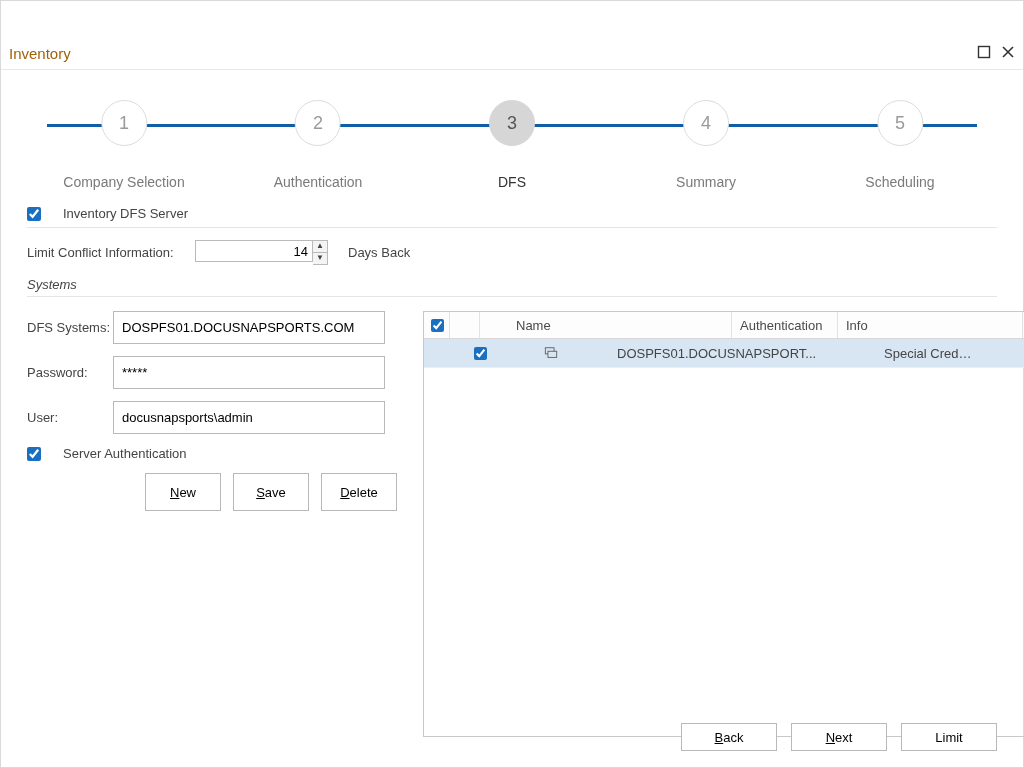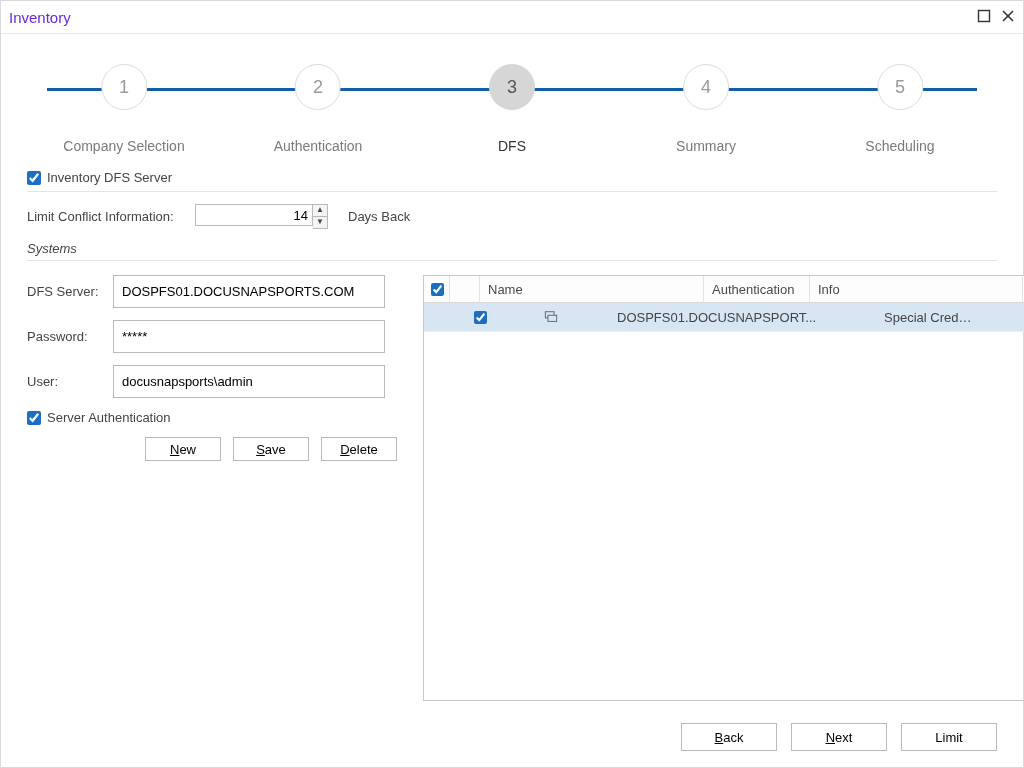--- a/index.html
+++ b/index.html
@@ -15,23 +15,24 @@
     width: 1024px; height: 768px;
     border: 1px solid #d9d9d9;
     box-sizing: border-box;
     position: relative;
   }
   .titlebar {
     height: 32px;
     display: flex;
     align-items: center;
     padding: 0 8px;
-    color: #6d28d9;
+    color: #a16207;
     font-size: 15px;
     border-bottom: 1px solid #e8e8e8;
+    margin-top: 36px;
   }
   .titlebar .title { flex: 1; }
   .titlebar .win-icons { display:flex; gap:10px; }
   .titlebar .win-icons svg { width:14px; height:14px; cursor:pointer; }
 
   .content { padding: 0 26px 0 26px; }
 
   
   .stepper {
     position: relative;
@@ -57,21 +58,21 @@
     background:#d6d6d6; color:#555; border-color:#d6d6d6;
   }
   .step .lbl { margin-top:28px; color:#7a7a7a; font-size:14px; white-space:nowrap;}
   .step.active .lbl { color:#333; }
 
   
   .s1{left: 10%;} .s2{left:30%;} .s3{left:50%;} .s4{left:70%;} .s5{left:90%;}
 
   
   .form-area { margin-top:4px; }
-  .chk { display:flex; align-items:center; gap:6px; }
+  .chk { display:flex; align-items:center; gap:22px; }
   .chk input[type="checkbox"]{
     width:14px;height:14px;margin:0;
     accent-color:#1b6fc0;
     cursor:pointer;
   }
   .thin-hr { border:none; border-top:1px solid #e4e4e4; margin:6px 0 12px 0;}
 
   .row { display:flex; align-items:center; gap:10px; margin-bottom:10px; }
   .row label.col-lbl { width:158px; color:#444; }
   .spinner-wrap { display:flex; }
@@ -101,21 +102,21 @@
 
   .field-row { display:flex; align-items:center; margin-bottom:12px; }
   .field-row label { width:86px; }
   .text-input {
     width:272px; height:33px; border:1px solid #b9b9b9;
     padding:0 8px; box-sizing:border-box; font-size:13px;
   }
 
   .left-buttons { margin-left:118px; display:flex; gap:12px; margin-top:12px;}
   .btn {
-    min-width:76px; height:24px;
+    min-width:76px; height:38px;
     border:1px solid #b9b9b9; background:#fff;
     font-size:13px; cursor:pointer; padding:0 12px;
   }
   .mnemonic { text-decoration: underline; }
 
   
   .grid {
     border:1px solid #c8c8c8; height:426px; box-sizing:border-box;
     display:flex; flex-direction:column;
   }
@@ -123,21 +124,21 @@
     display:flex; height:26px; border-bottom:1px solid #d8d8d8;
     background:#fdfdfd;
     font-size:13px; color:#4a4a4a;
   }
   .gh-cell {
     border-right:1px solid #e2e2e2; display:flex; align-items:center;
     padding:0 8px; box-sizing:border-box; white-space:nowrap; overflow:hidden;
   }
   .gh-check { width:26px; justify-content:center; padding:0;}
   .gh-icon  { width:30px; }
-  .gh-name  { width:224px; }
+  .gh-name  { width:224px;margin-left:28px; }
   .gh-auth  { width:106px; }
   .gh-info  { flex:1; }
   .gh-pad   { width:18px; border-right:none; }
 
   .grid-body { flex:1; overflow:auto; }
   .grow { display:flex; height:28px; align-items:center;
           background:#d8e6f4; border-bottom:1px solid #e8eff8; }
   .gc { padding:0 8px; box-sizing:border-box; white-space:nowrap; overflow:hidden; text-overflow:ellipsis;margin-left:43px; }
   .gc-check { width:26px; display:flex; justify-content:center; padding:0;}
   .gc-icon  { width:30px; display:flex; justify-content:center; }
@@ -217,21 +218,21 @@
         </div>
         <span class="days-lbl">Days Back</span>
       </div>
 
       <div class="sub-heading">Systems</div>
       <hr class="sub-hr">
 
       <div class="two-col">
         <div class="left-col">
           <div class="field-row">
-            <label>DFS Server:</label>
+            <label>DFS Systems:</label>
             <input class="text-input" value="DOSPFS01.DOCUSNAPSPORTS.COM" style="">
           </div>
           <div class="field-row">
             <label>Password:</label>
             <input class="text-input" value="*****" style="">
           </div>
           <div class="field-row">
             <label>User:</label>
             <input class="text-input" value="docusnapsports\admin" style="">
           </div>

